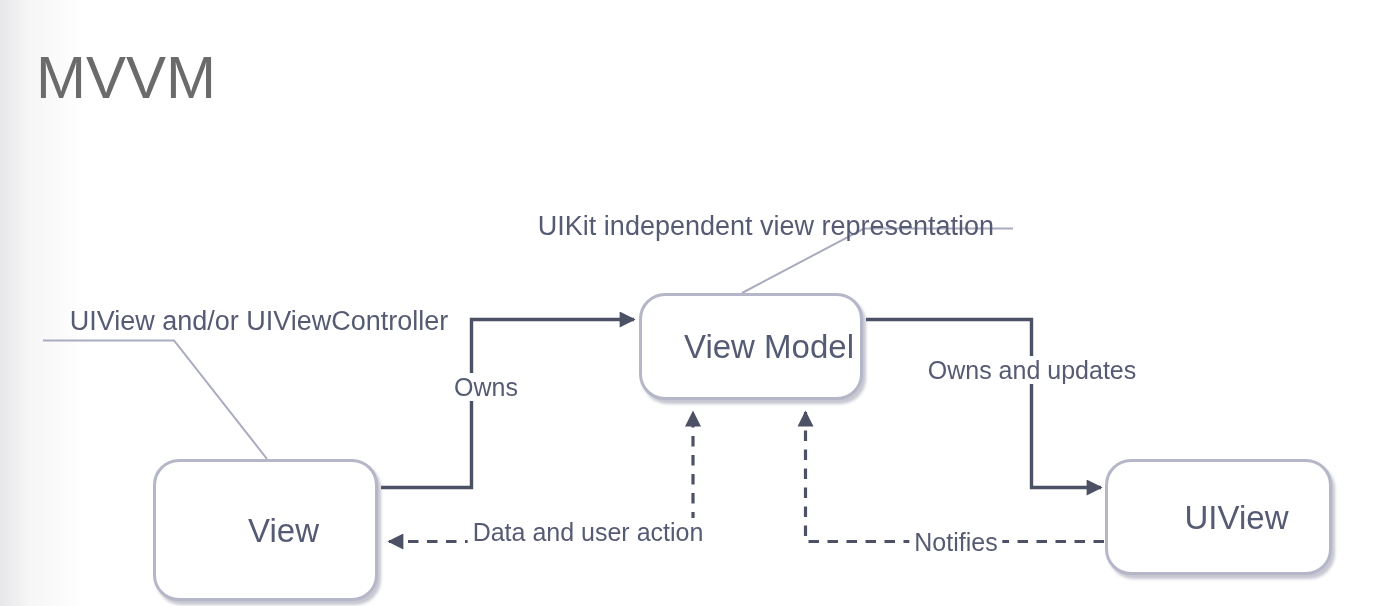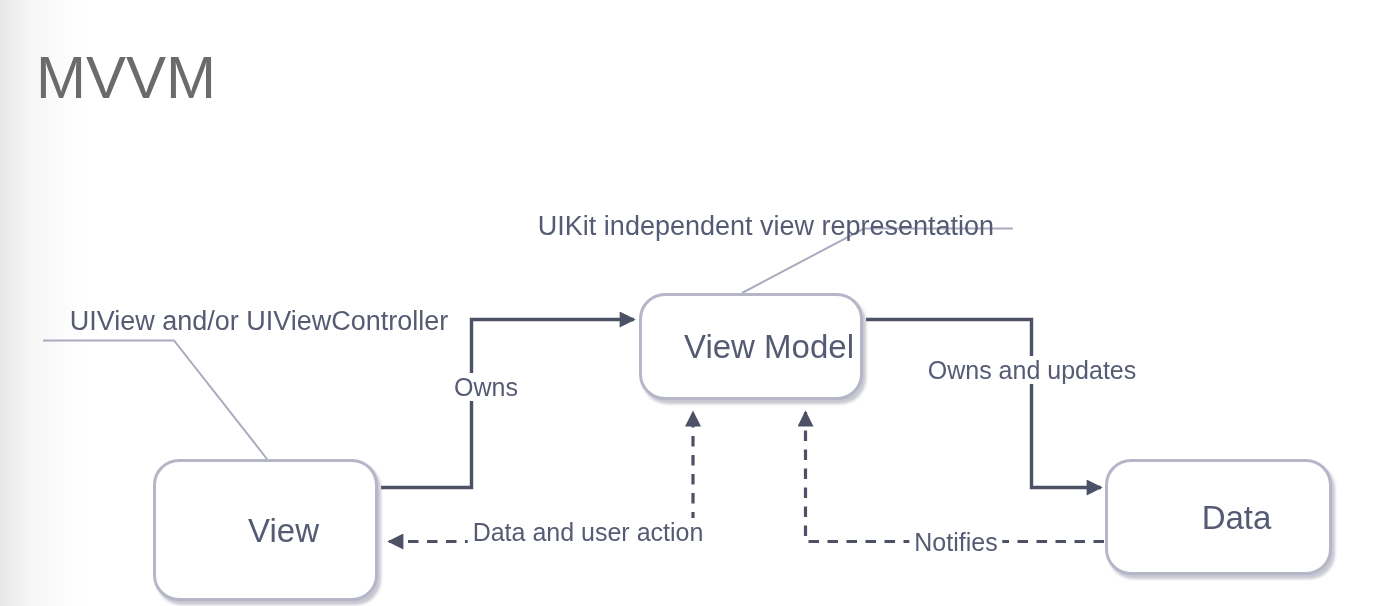--- a/index.html
+++ b/index.html
@@ -90,21 +90,21 @@
     <path class="dashed" d="M 1104 541.5 L 805.5 541.5 L 805.5 412" marker-end="url(#ah)"></path>
   </svg>
 
   <div class="node" style="left:153px;top:459px;width:225px;height:142px;">
     <span>View</span>
   </div>
   <div class="node" style="left:639px;top:293px;width:224px;height:107px;">
     <span>View Model</span>
   </div>
   <div class="node" style="left:1105px;top:459px;width:227px;height:116px;">
-    <span>Data</span>
+    <span>UIView</span>
   </div>
 
   <div class="edge-label" style="left:486px;top:373px;">Owns</div>
   <div class="edge-label" style="left:1032px;top:356px;">Owns and updates</div>
   <div class="edge-label two-line" style="left:544px;top:518px;margin-left:44px;">
     <span>Data and user action</span>
   </div>
   <div class="edge-label" style="left:956px;top:528px;">Notifies</div>
 
   <div class="note-label" style="left:766px;top:192px;margin-top:19px;">UIKit independent view representation</div>

